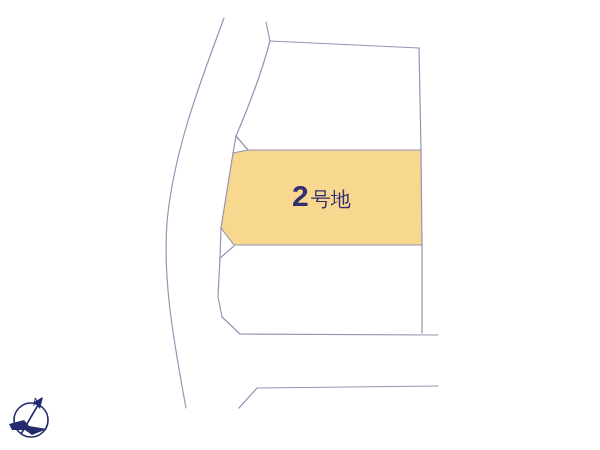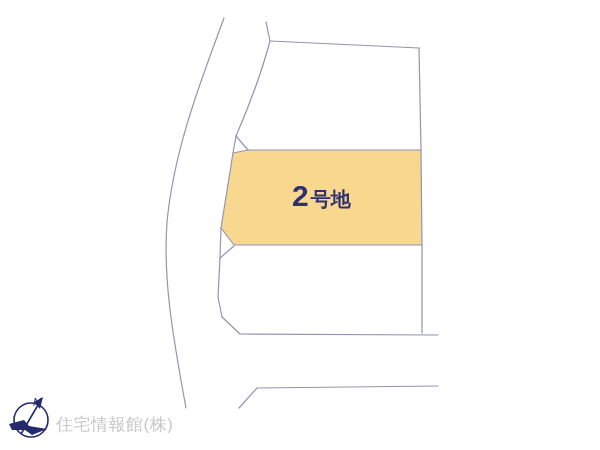--- a/index.html
+++ b/index.html
@@ -9,21 +9,21 @@
   }
   .map-stage{position:absolute;inset:0;}
   svg{display:block;}
   .plot-line{fill:none;stroke:#9494b4;stroke-width:1.2;stroke-linejoin:round;stroke-linecap:round;}
   .plot-label{
     position:absolute;left:292px;top:181px;
     display:flex;align-items:baseline;gap:2px;
     color:#2f2f72;white-space:nowrap;
   }
   .plot-label .num{font-size:30px;line-height:1;font-weight:600;}
-  .plot-label .suffix{font-size:20px;line-height:1;font-weight:700;}
+  .plot-label .suffix{font-size:20px;line-height:1;font-weight:400;}
   .company-watermark{
     position:absolute;left:56px;top:413px;
     font-size:17px;color:#c8c8c8;letter-spacing:0.5px;white-space:nowrap;
   }
   .compass{position:absolute;left:0;top:388px;}
 </style>
 </head>
 <body>
 
 <div class="map-stage">
@@ -59,14 +59,13 @@
   <svg class="compass" width="60" height="62" viewBox="0 0 60 62">
     <g stroke="#232a6d" fill="#232a6d">
       <circle cx="31" cy="32" r="17" fill="none" stroke-width="1.6"></circle>
       <path d="M21,46 L38,17" fill="none" stroke-width="1.6"></path>
       <polygon points="34,14 43,9 40,21" stroke="none"></polygon>
       <path d="M9,36 L24,32 L29,38 L47,41 L32,47 L25,42 L12,42 Z" stroke="none"></path>
       <text x="33" y="18" font-size="11" font-style="italic" stroke="none">N</text>
     </g>
   </svg>
 
-  <div class="company-watermark">住宅情報館(株)</div>
 </div>
 
 </body></html>

